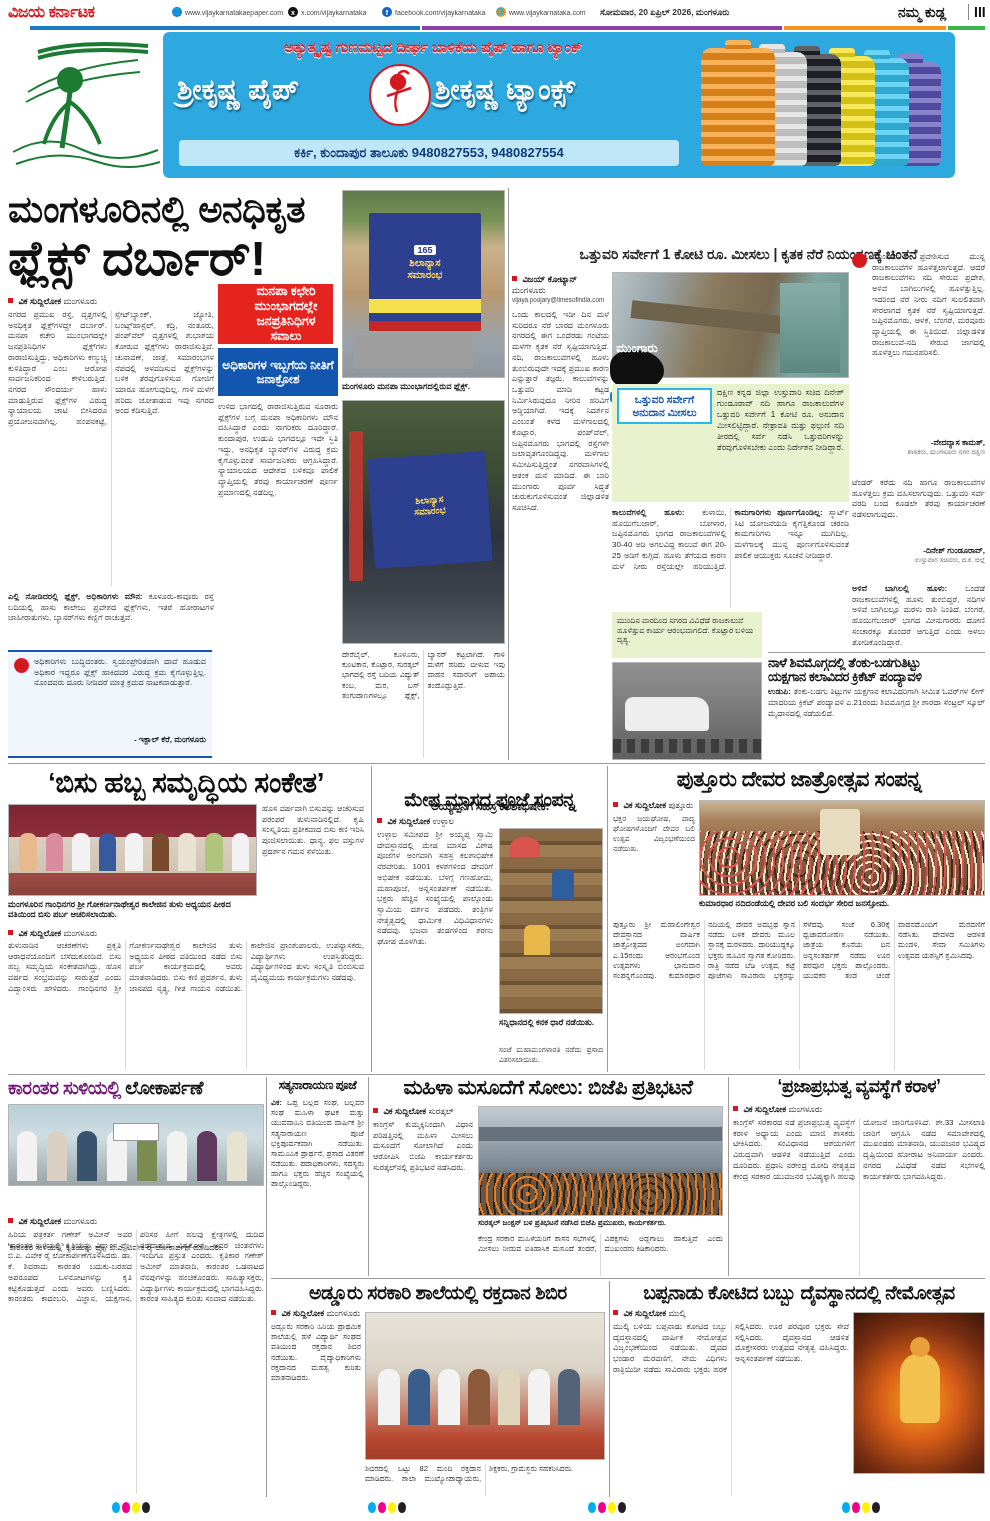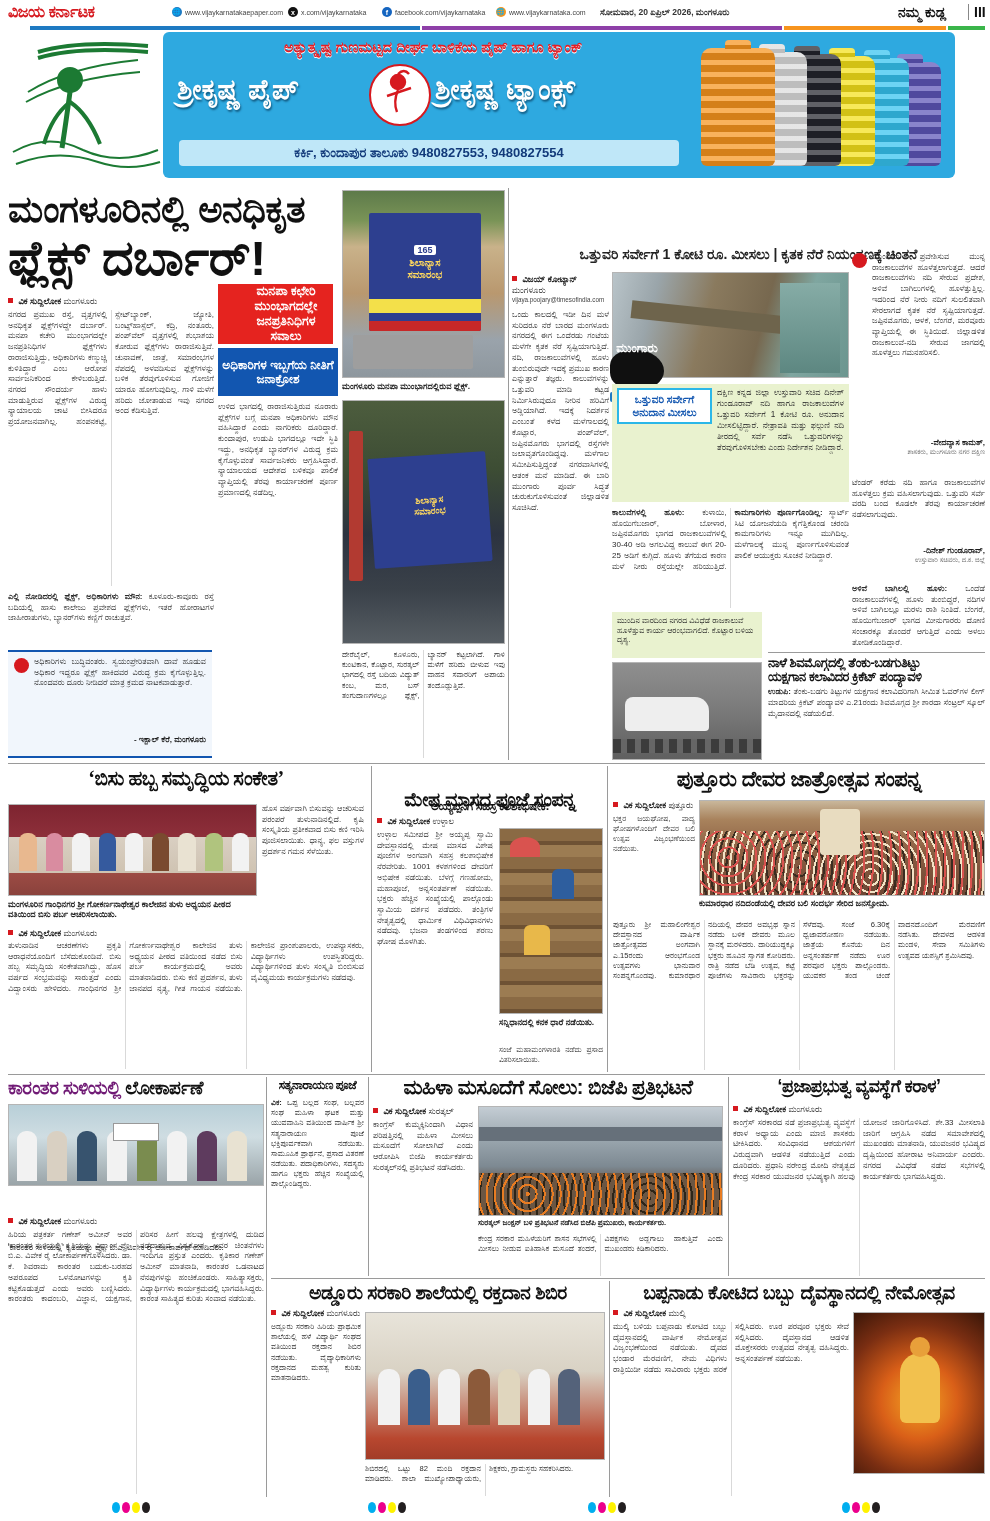--- a/index.html
+++ b/index.html
@@ -245,21 +245,21 @@
   </div>
   <div class="abs txt" style="left:852px;top:584px;width:133px;height:64px;">
     <span class="b">ಅಳಿವೆ ಬಾಗಿಲಲ್ಲಿ ಹೂಳು:</span>
     <span>ಒಂದೆಡೆ ರಾಜಕಾಲುವೆಗಳಲ್ಲಿ ಹೂಳು ತುಂಬಿದ್ದರೆ, ನದಿಗಳ ಅಳಿವೆ ಬಾಗಿಲಲ್ಲೂ ಮರಳು ರಾಶಿ ನಿಂತಿದೆ. ಬೆಂಗರೆ, ಹೊಯಿಗೆಬಜಾರ್ ಭಾಗದ ಮೀನುಗಾರರು ದೋಣಿ ಸಂಚಾರಕ್ಕೂ ತೊಂದರೆ ಆಗುತ್ತಿದೆ ಎಂದು ಅಳಲು ತೋಡಿಕೊಂಡಿದ್ದಾರೆ.</span>
   </div>
 
   <div class="hr" style="left:8px;top:763px;width:977px;"></div>
   <div class="vr" style="left:371px;top:766px;height:306px;"></div>
   <div class="vr" style="left:607px;top:766px;height:306px;"></div>
 
-  <div class="abs hl ctr" style="left:8px;top:768px;width:356px;font-size:20px;font-family:Liberation Serif, serif;">‘ಬಿಸು ಹಬ್ಬ ಸಮೃದ್ಧಿಯ ಸಂಕೇತ’</div>
+  <div class="abs hl ctr" style="left:8px;top:768px;width:356px;font-size:28px;">‘ಬಿಸು ಹಬ್ಬ ಸಮೃದ್ಧಿಯ ಸಂಕೇತ’</div>
   <div class="ph" style="left:8px;top:804px;width:249px;height:92px;
               background:linear-gradient(180deg,#7e2430 0%,#8d2f3a 35%,#d9cfc2 36%,#cfc3b2 75%,#9c4b44 76%,#8a423c 100%);">
     <div style="position:absolute;left:10px;top:28px;width:230px;height:38px;display:flex;gap:9px;">
       <div style="width:18px;height:38px;background:#e8b88f;border-radius:8px 8px 0 0;"></div>
       <div style="width:18px;height:38px;background:#d98ca0;border-radius:8px 8px 0 0;"></div>
       <div style="width:18px;height:38px;background:#f2f2f2;border-radius:8px 8px 0 0;"></div>
       <div style="width:18px;height:38px;background:#355a9e;border-radius:8px 8px 0 0;"></div>
       <div style="width:18px;height:38px;background:#f2f2f2;border-radius:8px 8px 0 0;"></div>
       <div style="width:18px;height:38px;background:#7a4a2f;border-radius:8px 8px 0 0;"></div>
       <div style="width:18px;height:38px;background:#e9e2d2;border-radius:8px 8px 0 0;"></div>

